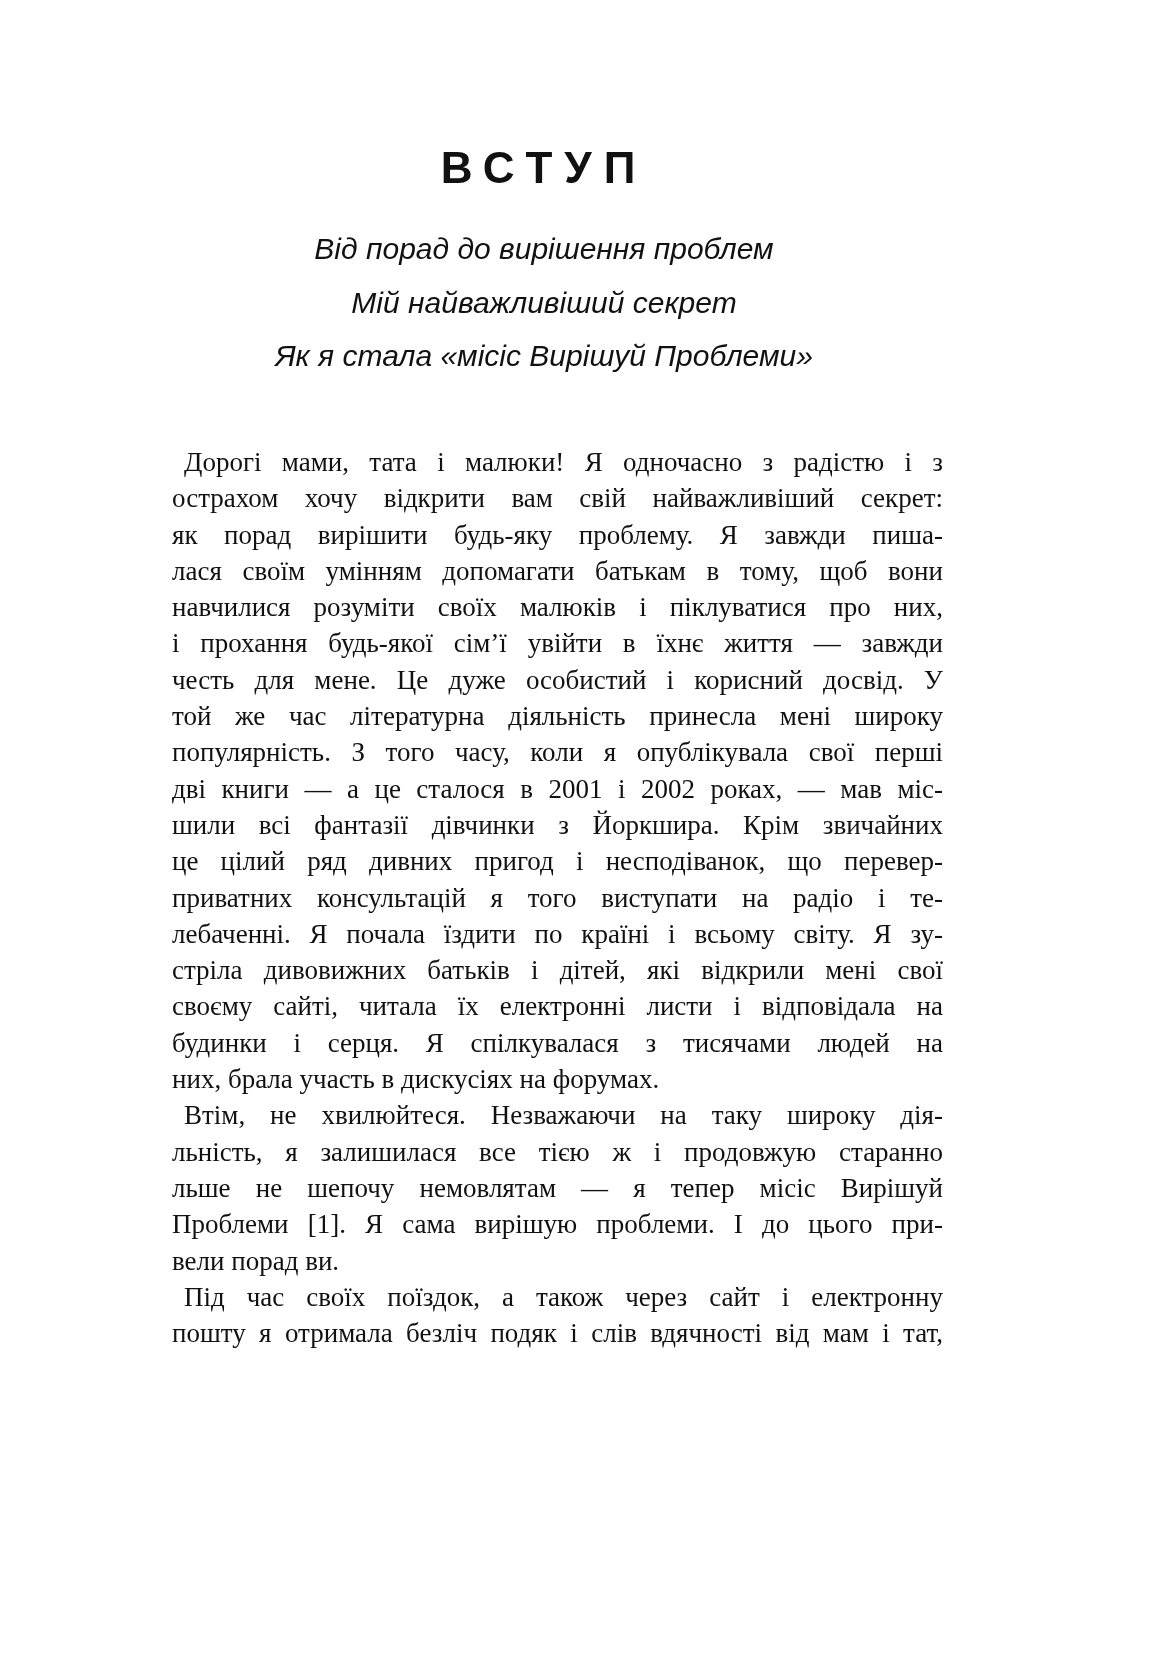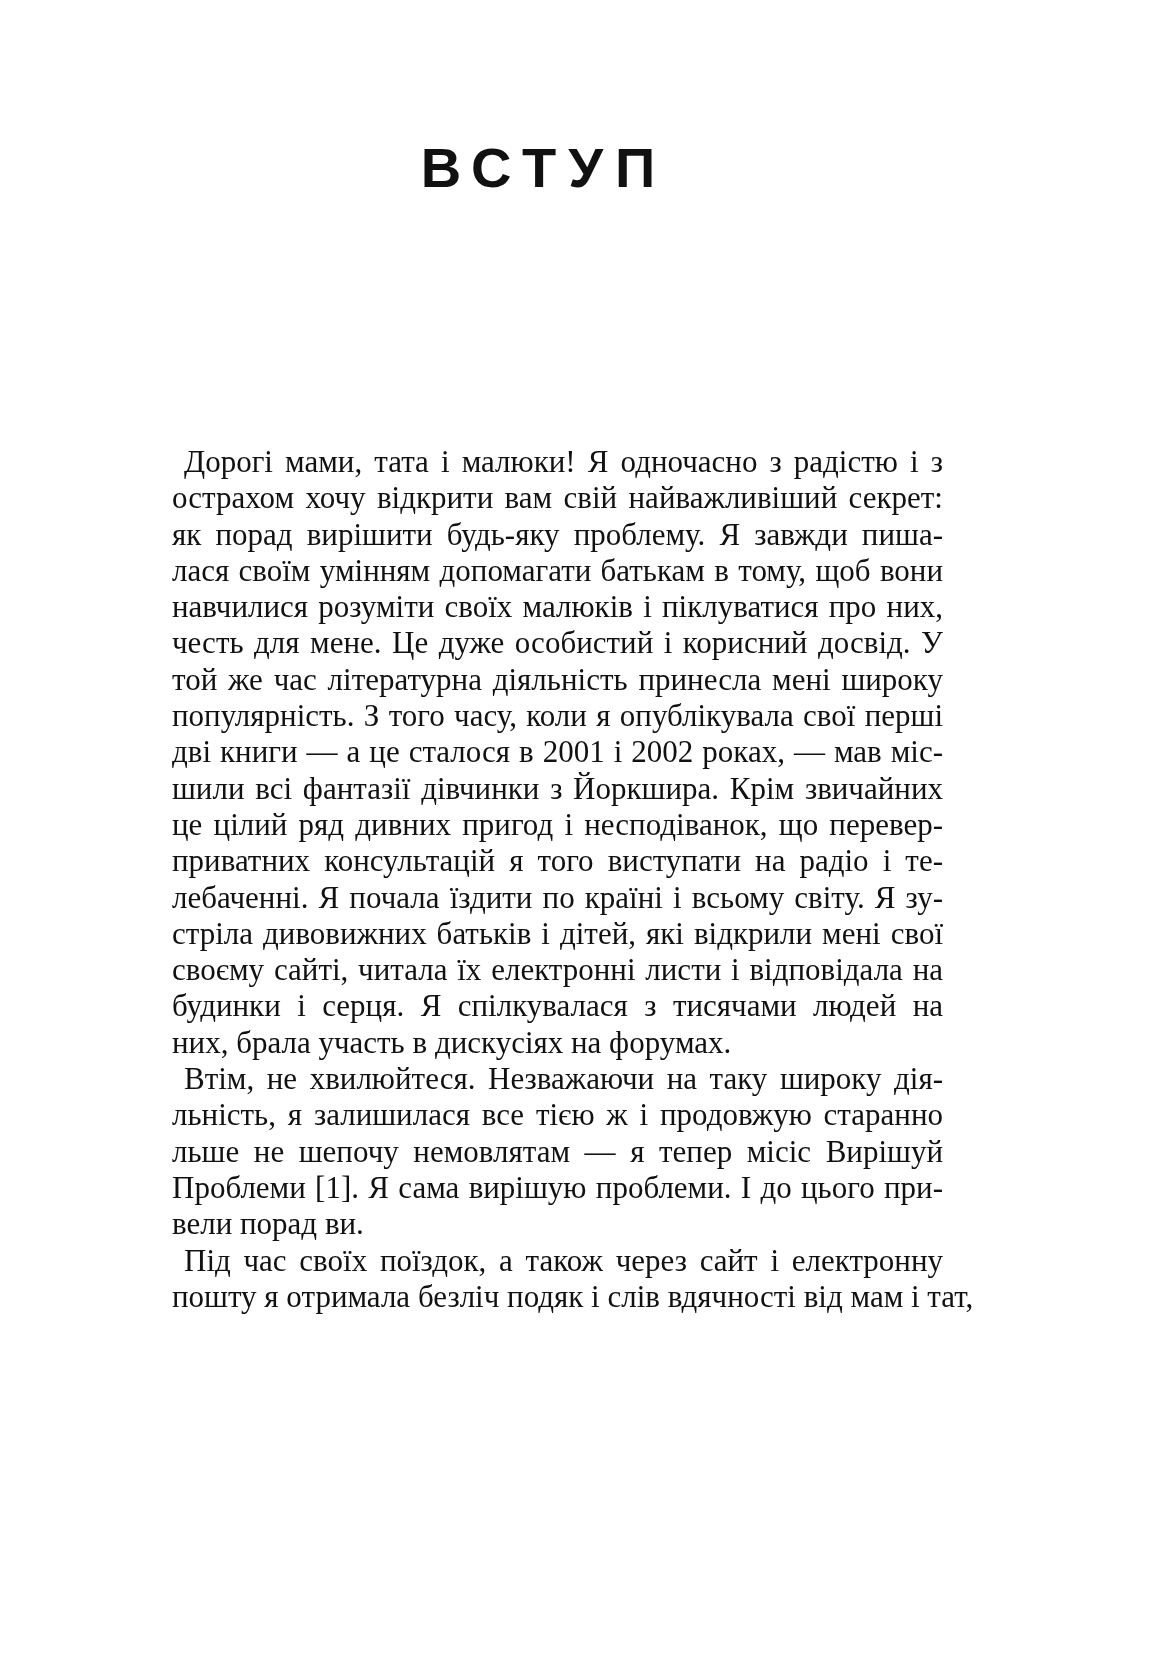--- a/index.html
+++ b/index.html
@@ -21,21 +21,21 @@
       height: 1654px;
     }
     .heading {
       position: absolute;
       top: 142px;
       left: 0;
       width: 1088px;
       text-align: center;
       font-family: "Liberation Sans", sans-serif;
       font-weight: bold;
-      font-size: 56px;
+      font-size: 44px;
       letter-spacing: 12px;
       line-height: 52px;
       margin: 0;
     }
     .subtitles {
       position: absolute;
       top: 222px;
       left: 0;
       width: 1088px;
       text-align: center;
@@ -44,21 +44,21 @@
       font-size: 30px;
       line-height: 53.5px;
     }
     .subtitles div { white-space: nowrap; }
     .body-text {
       position: absolute;
       top: 444px;
       left: 172px;
       width: 771px;
       font-family: "Liberation Serif", serif;
-      font-size: 31px;
+      font-size: 27px;
       line-height: 36.3px;
     }
     .body-text .line {
       display: block;
       white-space: nowrap;
       text-align: justify;
       text-align-last: justify;
       height: 36.3px;
     }
     .body-text .line.last {
@@ -67,28 +67,34 @@
     .body-text .line.indent {
       padding-left: 12px;
     }
   </style>
 </head>
 <body>
 
 <div class="page">
   <h1 class="heading">ВСТУП</h1>
 
+  <div class="subtitles">
+    <div>Від порад до вирішення проблем</div>
+    <div>Мій найважливіший секрет</div>
+    <div>Як я стала «місіс Вирішуй Проблеми»</div>
+  </div>
 
   <div class="body-text">
     <div>
       <span class="line indent">Дорогі мами, тата і малюки! Я одночасно з радістю і з</span>
       <span class="line">острахом хочу відкрити вам свій найважливіший секрет:</span>
       <span class="line">як порад вирішити будь-яку проблему. Я завжди пиша-</span>
       <span class="line">лася своїм умінням допомагати батькам в тому, щоб вони</span>
       <span class="line">навчилися розуміти своїх малюків і піклуватися про них,</span>
+      <span class="line">і прохання будь-якої сім’ї увійти в їхнє життя — завжди</span>
       <span class="line">честь для мене. Це дуже особистий і корисний досвід. У</span>
       <span class="line">той же час літературна діяльність принесла мені широку</span>
       <span class="line">популярність. З того часу, коли я опублікувала свої перші</span>
       <span class="line">дві книги — а це сталося в 2001 і 2002 роках, — мав міс-</span>
       <span class="line">шили всі фантазії дівчинки з Йоркшира. Крім звичайних</span>
       <span class="line">це цілий ряд дивних пригод і несподіванок, що перевер-</span>
       <span class="line">приватних консультацій я того виступати на радіо і те-</span>
       <span class="line">лебаченні. Я почала їздити по країні і всьому світу. Я зу-</span>
       <span class="line">стріла дивовижних батьків і дітей, які відкрили мені свої</span>
       <span class="line">своєму сайті, читала їх електронні листи і відповідала на</span>

